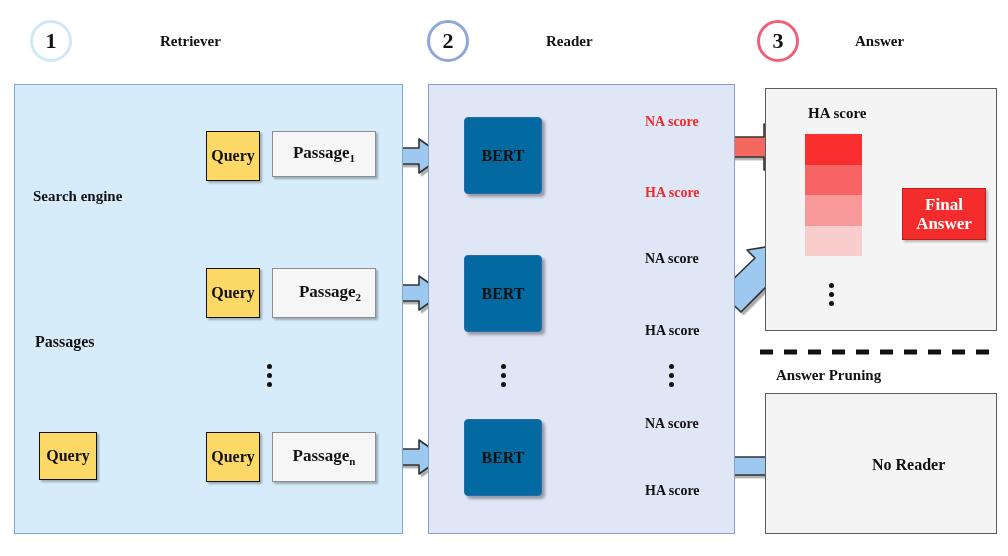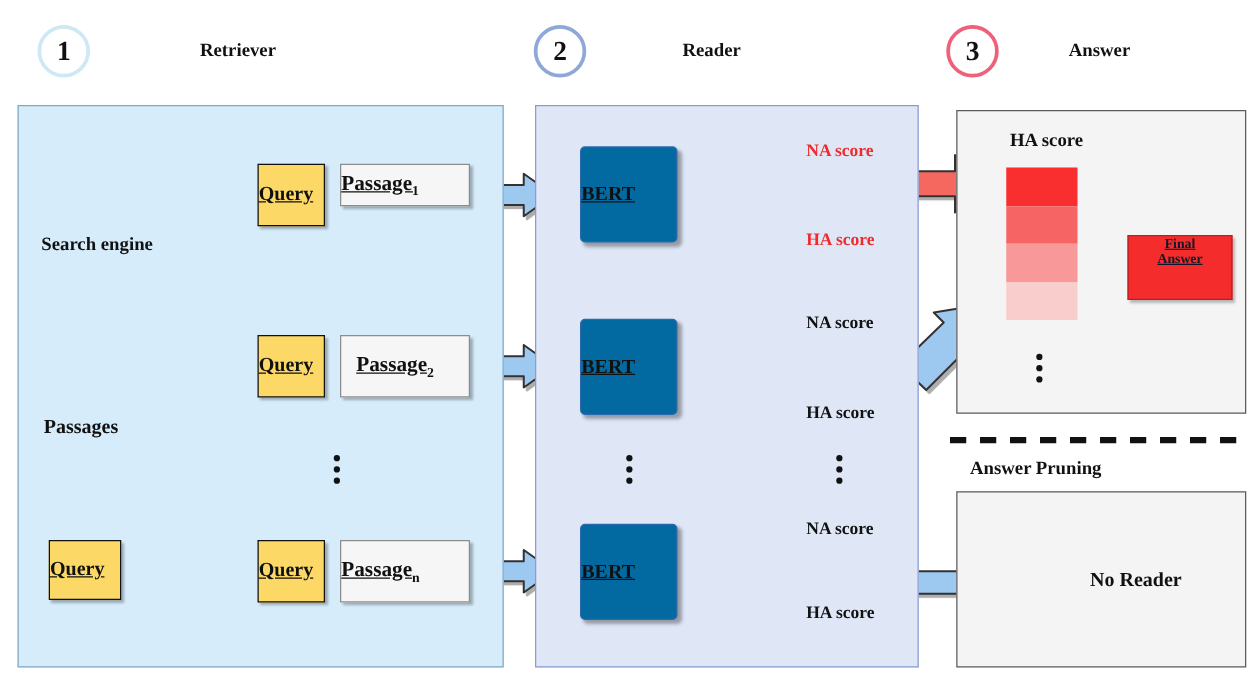--- a/index.html
+++ b/index.html
@@ -35,43 +35,43 @@
   .panel-reader{
     background:#dfe7f7;border:1px solid #8b9ccd;
   }
   .panel-plain{
     background:#f4f4f4;border:1px solid #5b5b5b;
   }
 
   
   .box{
     box-sizing:border-box;
-    display:flex;align-items:center;justify-content:flex-start;
-    font-weight:bold;color:#111;text-decoration:underline;
+    display:flex;align-items:center;justify-content:center;
+    font-weight:bold;color:#111;
   }
   .query-box{
     background:#fcd966;border:1.5px solid #111;
     font-size:16px;
     box-shadow:2px 2px 2px rgba(0,0,0,.28);
   }
   .passage-box{
     background:#f6f6f6;border:1.5px solid #8d8d8d;
     font-size:17px;
     box-shadow:2px 2px 2px rgba(0,0,0,.28);
   }
   .passage-box sub{font-size:11px;}
   .bert-box{
     background:#0369a1;border:1.6px solid #2f67ad;border-radius:4px;
     font-size:16px;
     box-shadow:3px 3px 3px rgba(0,0,0,.33);
   }
   .final-answer{
     background:#f42c2c;border:1.5px solid #b82020;
-    font-size:11px;line-height:1.12;text-align:center;
-    color:#0f172a;
+    font-size:17px;line-height:1.12;text-align:center;
+    color:#ffffff;
     flex-direction:column;
     box-shadow:2px 2px 2px rgba(0,0,0,.25);
   }
   .score-label{
     font-size:14px;font-weight:bold;white-space:nowrap;color:#111;
   }
   .score-label.red{color:#ef2b2b;}
   .plain-label{font-size:15px;font-weight:bold;color:#111;white-space:nowrap;}
   .big-label{font-size:15px;font-weight:bold;color:#111;white-space:nowrap;}
 
@@ -222,21 +222,21 @@
 
   <div class="abs big-label" style="left:35px;top:333px;font-size:16px;">Passages</div>
 
   <div class="abs box query-box" style="left:39px;top:432px;width:58px;height:48px;">
     <span>Query</span>
   </div>
 
   <div class="abs box query-box" style="left:206px;top:131px;width:54px;height:50px;">
     <span>Query</span>
   </div>
-  <div class="abs box passage-box" style="left:272px;top:131px;width:104px;height:34px;">
+  <div class="abs box passage-box" style="left:272px;top:131px;width:104px;height:46px;">
     <span><span>Passage</span><sub>1</sub></span>
   </div>
 
   <div class="abs box query-box" style="left:206px;top:268px;width:54px;height:50px;">
     <span>Query</span>
   </div>
   <div class="abs box passage-box" style="left:272px;top:268px;width:104px;height:50px;padding-left:12px;">
     <span><span>Passage</span><sub>2</sub></span>
   </div>
 

